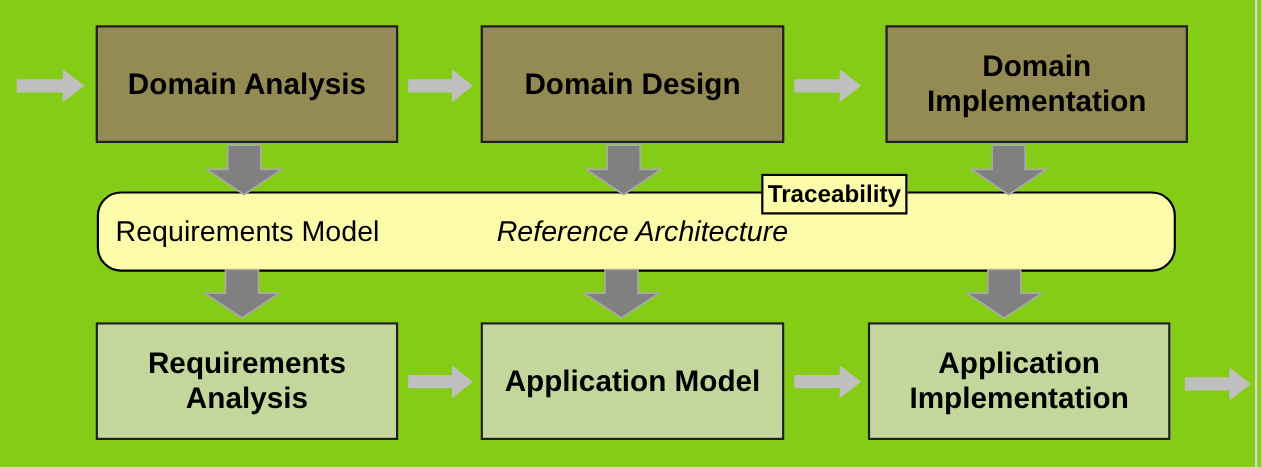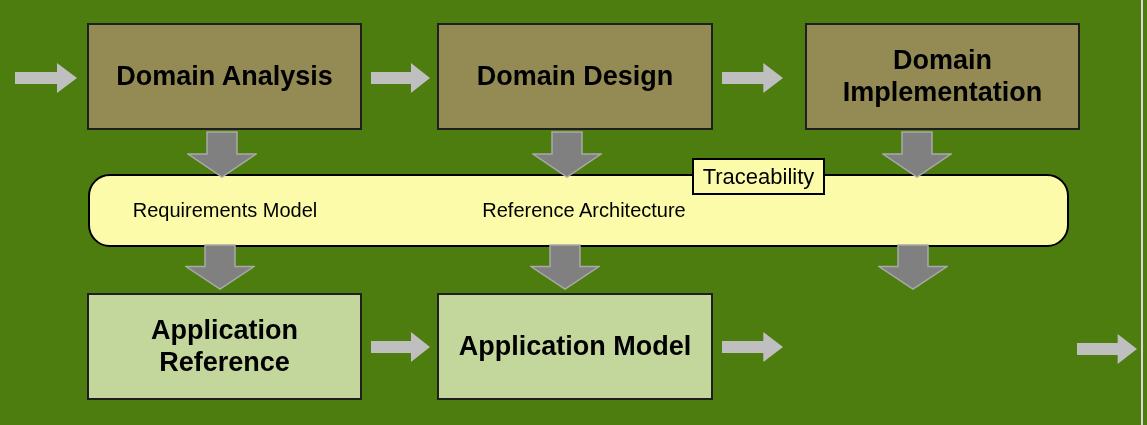--- a/index.html
+++ b/index.html
@@ -1,19 +1,19 @@
 <!DOCTYPE html>
 <html><head>
 <meta charset="utf-8">
 <style>
   html,body{margin:0;padding:0;background:#ffffff;}
   .stage{
     position:relative;
     width:1147px;height:425px;
-    background:#4d7c0f;
+    background:#84cc16;
     font-family:"Liberation Sans", sans-serif;
     overflow:hidden;
   }
   .box{
     position:absolute;
     height:107px;
     box-sizing:border-box;
     border:2px solid #1f1f1f;
     display:flex;align-items:center;justify-content:center;
     text-align:center;
@@ -33,36 +33,36 @@
     box-sizing:border-box;
     background:#FBFBA9;
     border:2px solid #000000;
     border-radius:22px;
   }
   .band-label{
     position:absolute;
     top:174px;height:73px;
     line-height:73px;
     transform:translateX(-50%);
-    font-size:20px;
+    font-size:26px;
     color:#000000;
     white-space:nowrap;
     z-index:3;
   }
   .tag{
     position:absolute;
     left:692px;top:158px;width:133px;height:37px;
     box-sizing:border-box;
     background:#FBFBA9;
     border:2px solid #000000;
     display:flex;align-items:center;justify-content:center;
     z-index:4;
   }
   .tag span{
-    font-weight:normal;
+    font-weight:bold;
     font-size:22px;
     color:#000000;
     white-space:nowrap;
   }
   svg.arrow{position:absolute;display:block;}
   .page-edge{
     position:absolute;
     left:1141px;top:0;width:2px;height:425px;
     background:#D8D8D8;
   }
@@ -79,31 +79,34 @@
   </div>
   <div class="box domain" style="left:437px;top:23px;width:276px;">
     <span class="box-label">Domain Design</span>
   </div>
   <div class="box domain" style="left:789px;top:23px;width:275px;margin-left:16px;">
     <span class="box-label">Domain Implementation</span>
   </div>
 
   <div class="band"></div>
   <div class="band-label" style="left:225px;">Requirements Model</div>
-  <div class="band-label" style="left:584px;">Reference Architecture</div>
+  <div class="band-label" style="left:584px;font-style:italic;">Reference Architecture</div>
 
   <div class="tag">
     <span>Traceability</span>
   </div>
 
   <div class="box application" style="left:87px;top:293px;width:275px;">
-    <span class="box-label">Application Reference</span>
+    <span class="box-label">Requirements Analysis</span>
   </div>
   <div class="box application" style="left:437px;top:293px;width:276px;">
     <span class="box-label">Application Model</span>
+  </div>
+  <div class="box application" style="left:789px;top:293px;width:275px;">
+    <span class="box-label">Application Implementation</span>
   </div>
 
   <svg class="arrow" style="left:15px;top:63px;" width="62" height="30" viewBox="0 0 62 30">
     <polygon points="0,9 42,9 42,0 62,15 42,30 42,21 0,21" fill="#BFBFBF"></polygon>
   </svg>
   <svg class="arrow" style="left:371px;top:63px;" width="59" height="30" viewBox="0 0 62 30" preserveAspectRatio="none">
     <polygon points="0,9 42,9 42,0 62,15 42,30 42,21 0,21" fill="#BFBFBF"></polygon>
   </svg>
   <svg class="arrow" style="left:722px;top:63px;" width="61" height="30" viewBox="0 0 62 30" preserveAspectRatio="none">
     <polygon points="0,9 42,9 42,0 62,15 42,30 42,21 0,21" fill="#BFBFBF"></polygon>

